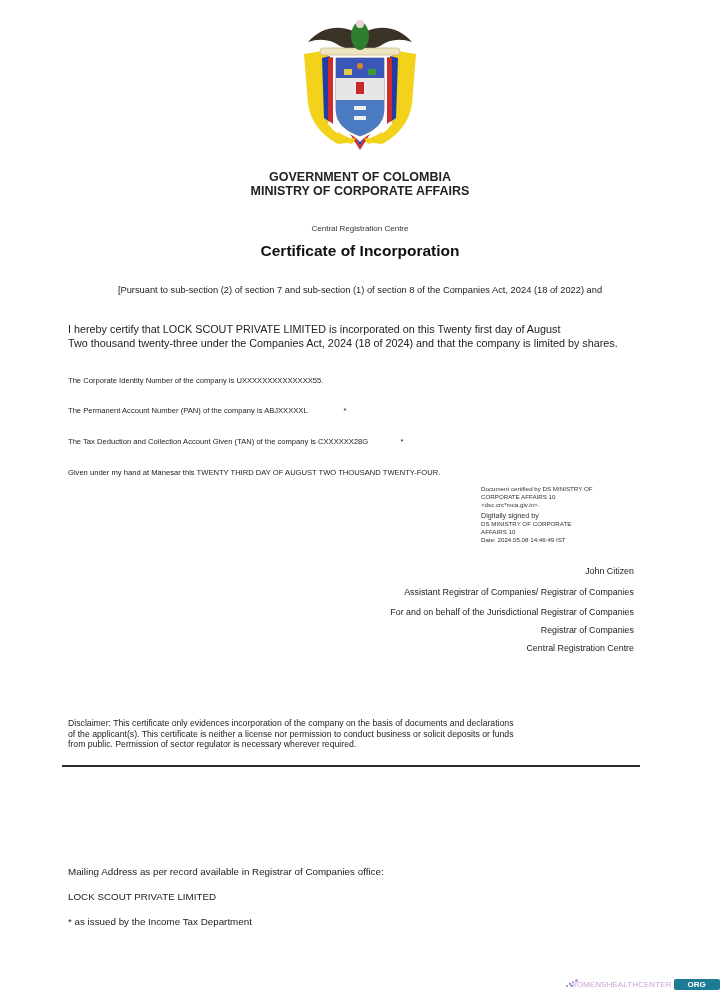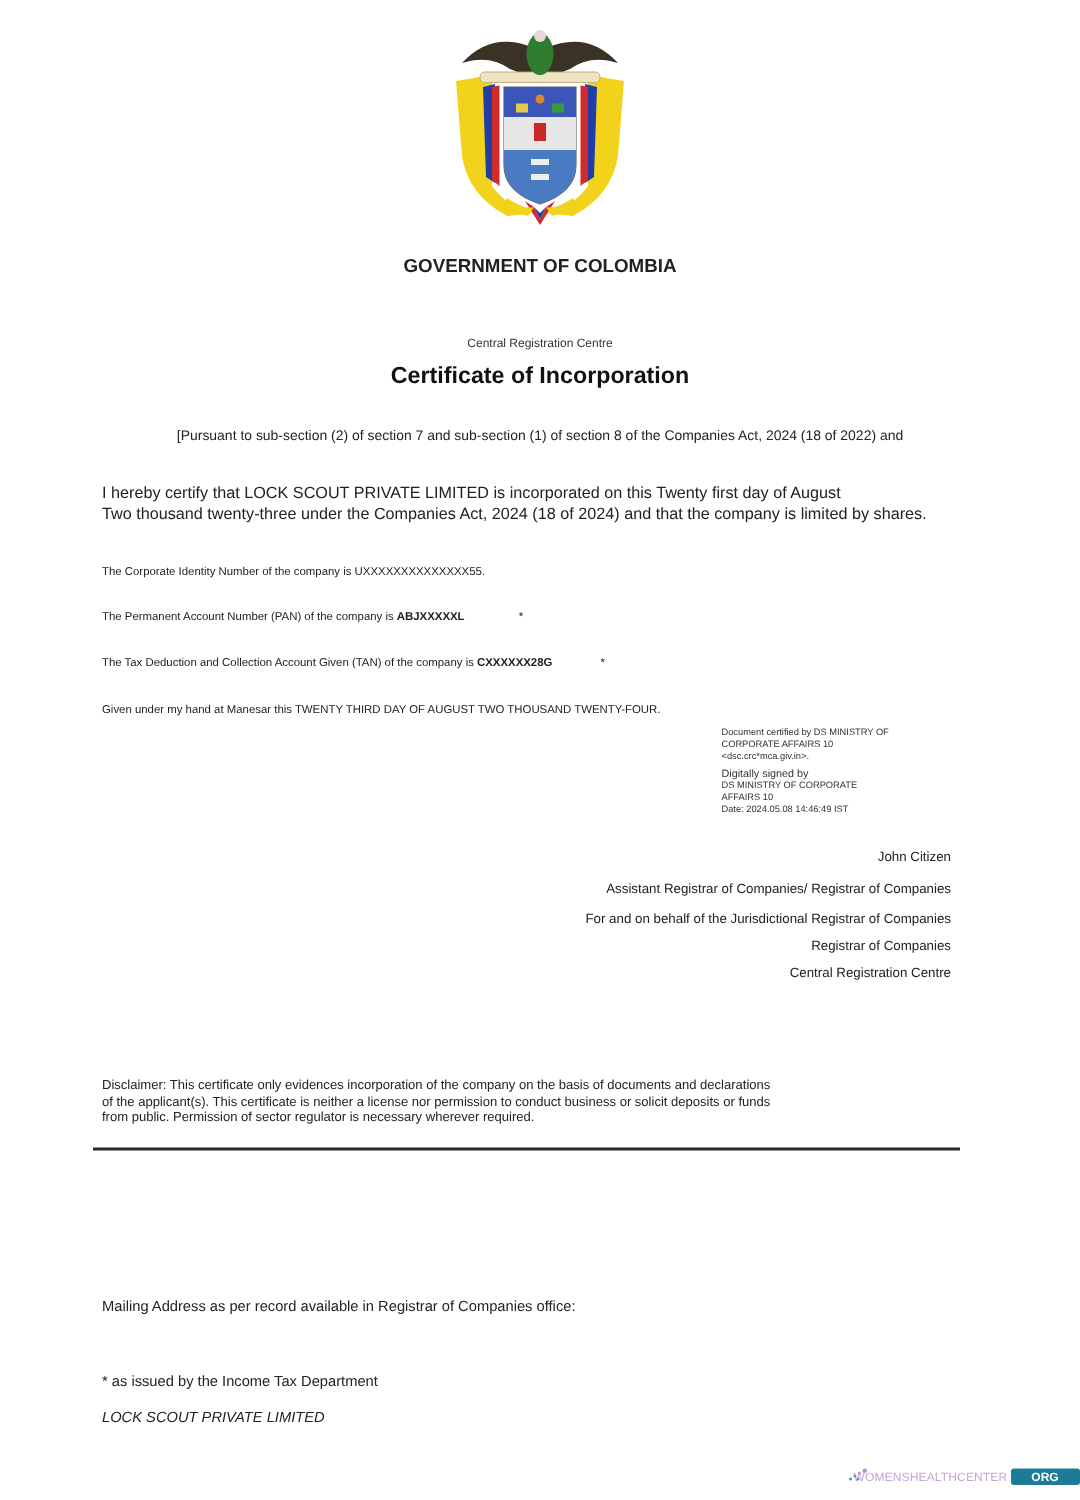--- a/index.html
+++ b/index.html
@@ -9,21 +9,21 @@
   }
   .abs { position:absolute; }
   .center { left:0; width:720px; text-align:center; }
   #emblem { left:298px; top:14px; width:124px; height:140px; }
   .gov { top:170px; font-weight:bold; font-size:12.5px; line-height:14px; color:#222; }
   .crc { top:224px; font-size:8px; color:#333; }
   .title { top:242px; font-weight:bold; font-size:15.5px; color:#111; }
   .pursuant { top:284px; font-size:9.3px; line-height:12px; color:#222; }
   .certify { left:68px; top:322px; font-size:10.8px; line-height:14px; color:#222; width:600px; }
   .line-small { left:68px; font-size:7.6px; color:#222; white-space:nowrap; }
-  .line-small b { font-weight:bold; }
+  .line-small b { font-weight:normal; }
   .star { display:inline-block; }
   .dsblock { left:481px; top:485px; font-size:6.2px; line-height:8px; color:#333; width:160px; }
   .dsblock .digi { font-size:7.2px; margin-top:3px; }
   .sig { right:86px; text-align:right; font-size:8.9px; color:#222; white-space:nowrap; }
   .disclaimer { left:68px; top:718px; font-size:8.7px; line-height:10.5px; color:#222; width:520px; }
   .rule { left:62px; top:765px; width:578px; height:2px; background:#2a2a2a; }
   .mail { left:68px; font-size:9.8px; color:#222; white-space:nowrap; }
   .wm { left:566px; top:976px; width:150px; height:16px; display:flex; align-items:center; }
   .wm .dots { width:14px; height:12px; position:relative; margin-right:3px; }
   .wm .txt { font-size:8px; color:#c7a6d4; letter-spacing:0.1px; }
@@ -61,20 +61,21 @@
   <rect x="56" y="102" width="12" height="4" fill="#eee"></rect>
 
   <path d="M52 120 L62 136 L72 120 L66 124 L62 132 L58 124Z" fill="#d22a2a"></path>
   <path d="M58 124 L62 132 L66 124 L62 128Z" fill="#1f3fa8"></path>
   <path d="M40 118 Q52 126 58 124 L54 130 Q44 128 38 122Z" fill="#f2d21a"></path>
   <path d="M84 118 Q72 126 66 124 L70 130 Q80 128 86 122Z" fill="#f2d21a"></path>
 </svg>
 
 <div class="abs center gov">
   <div>GOVERNMENT OF COLOMBIA</div>
+  <div>MINISTRY OF CORPORATE AFFAIRS</div>
 </div>
 
 <div class="abs center crc">Central Registration Centre</div>
 <div class="abs center title">Certificate of Incorporation</div>
 
 <div class="abs center pursuant">
   <div>[Pursuant to sub-section (2) of section 7 and sub-section (1) of section 8 of the Companies Act, 2024 (18 of 2022) and</div>
 </div>
 
 <div class="abs certify">
@@ -114,21 +115,21 @@
 
 <div class="abs disclaimer">
   <div>Disclaimer: This certificate only evidences incorporation of the company on the basis of documents and declarations</div>
   <div>of the applicant(s). This certificate is neither a license nor permission to conduct business or solicit deposits or funds</div>
   <div>from public. Permission of sector regulator is necessary wherever required.</div>
 </div>
 
 <div class="abs rule"></div>
 
 <div class="abs mail" style="top:866px;">Mailing Address as per record available in Registrar of Companies office:</div>
-<div class="abs mail" style="top:940px;font-style:italic;">LOCK SCOUT PRIVATE LIMITED</div>
+<div class="abs mail" style="top:891px;">LOCK SCOUT PRIVATE LIMITED</div>
 <div class="abs mail" style="top:916px;">* as issued by the Income Tax Department</div>
 
 <div class="abs wm">
   <div class="dots">
     <span style="position:absolute;left:0;top:7px;width:2px;height:2px;background:#5a8fb8;border-radius:50%;"></span>
     <span style="position:absolute;left:3px;top:5px;width:2px;height:2px;background:#5a8fb8;border-radius:50%;"></span>
     <span style="position:absolute;left:6px;top:3px;width:2px;height:2px;background:#c58ad4;border-radius:50%;"></span>
     <span style="position:absolute;left:9px;top:1px;width:3px;height:3px;background:#c58ad4;border-radius:50%;"></span>
     <span style="position:absolute;left:5px;top:7px;width:2px;height:2px;background:#5a8fb8;border-radius:50%;"></span>
   </div>

